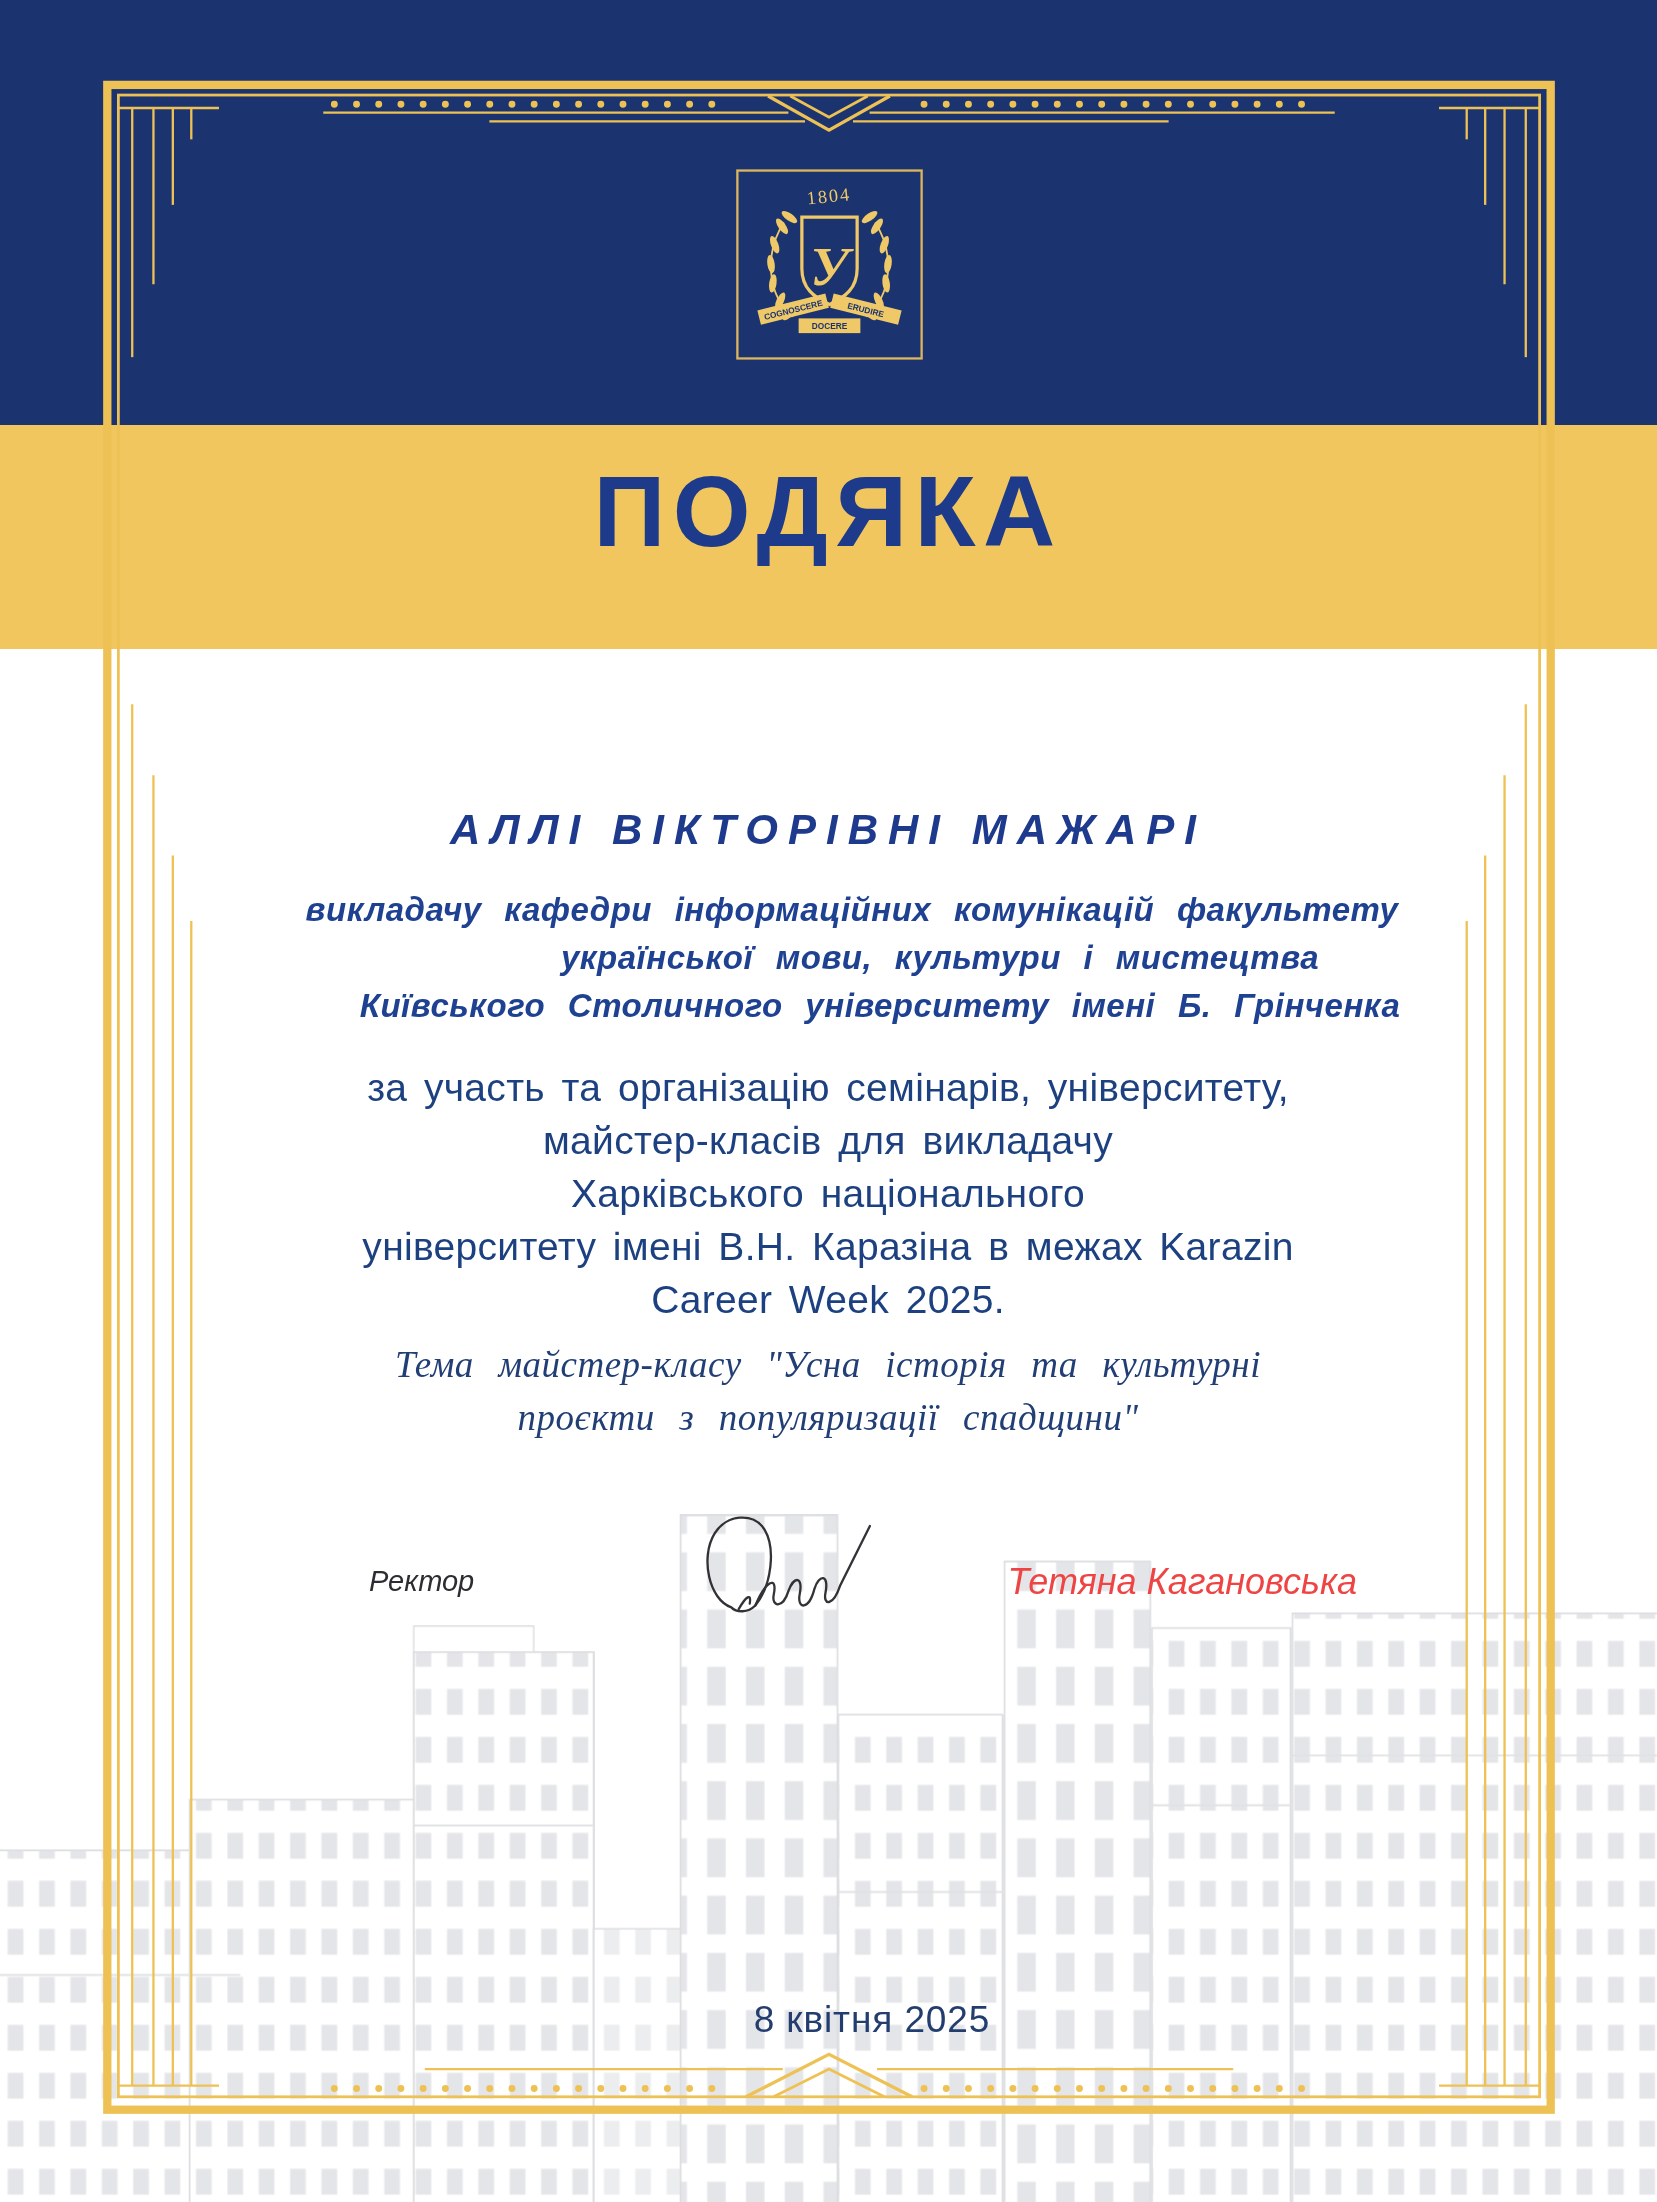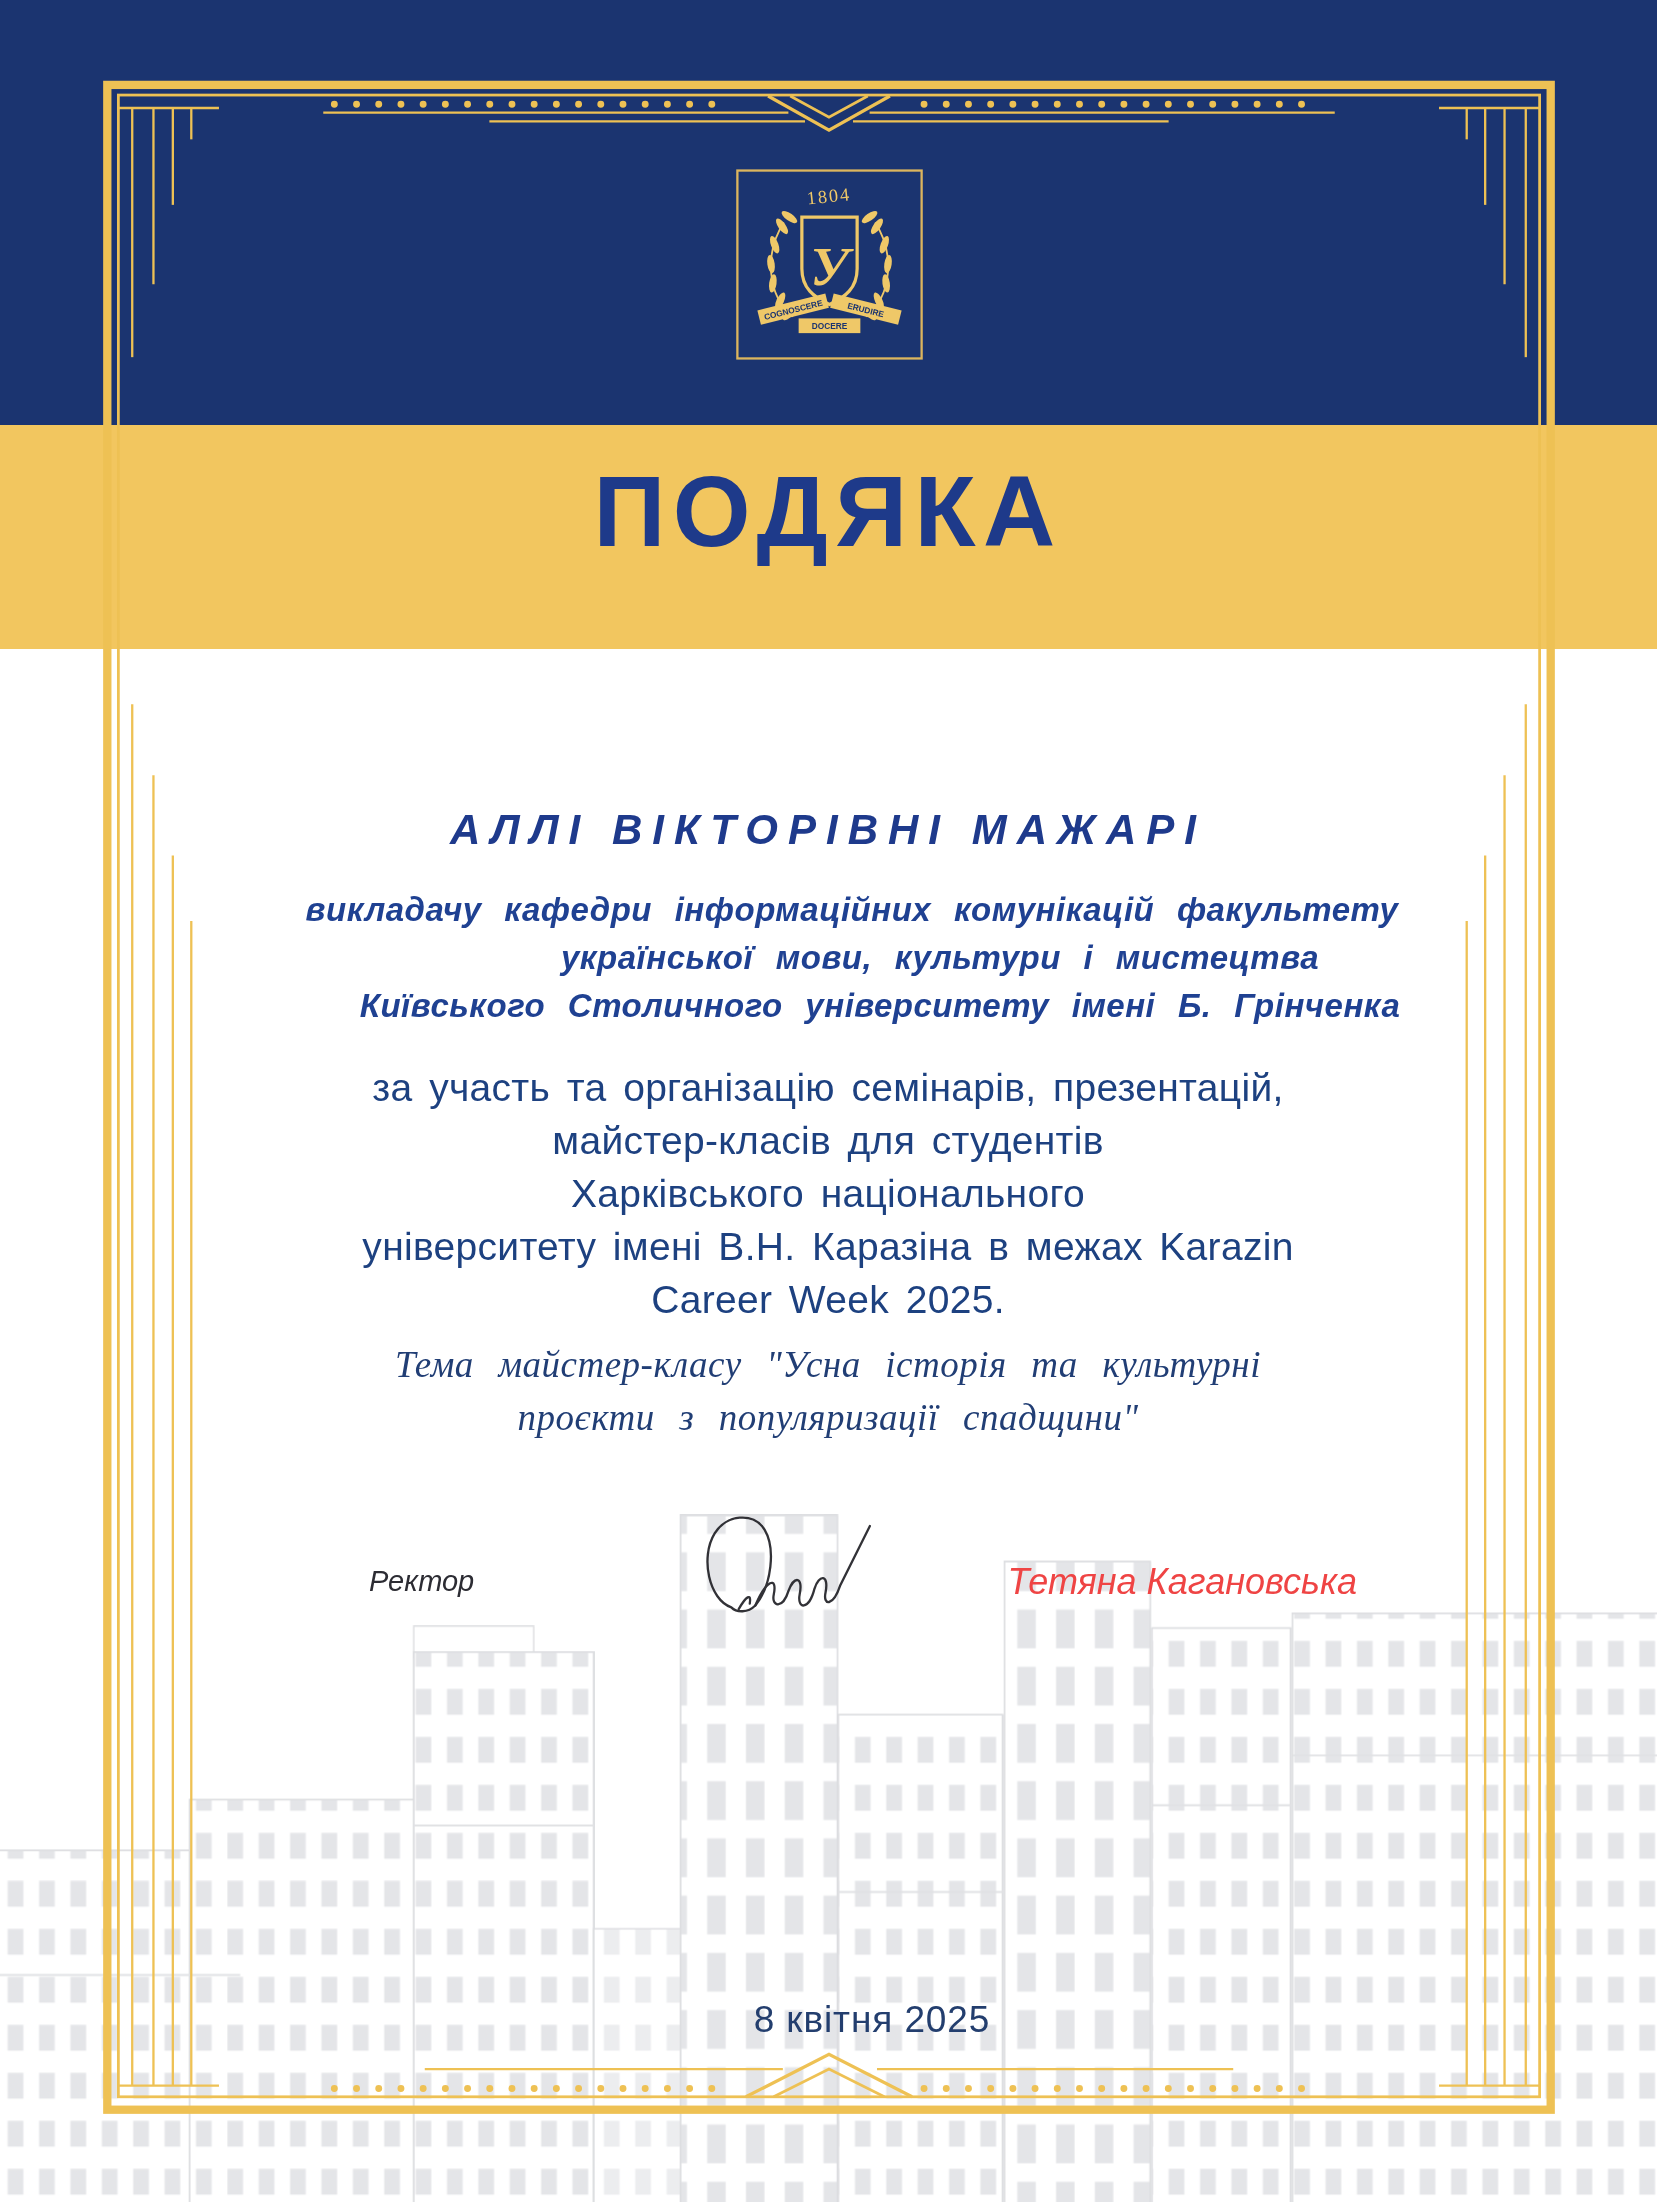--- a/index.html
+++ b/index.html
@@ -198,22 +198,22 @@
 
   <div class="abs center-text recipient-name nointeract">АЛЛІ ВІКТОРІВНІ МАЖАРІ</div>
 
   <div class="abs center-text recipient-desc nointeract">
     <div class="l1">викладачу кафедри інформаційних комунікацій факультету</div>
     <div class="l2">української мови, культури і мистецтва</div>
     <div class="l3">Київського Столичного університету імені Б. Грінченка</div>
   </div>
 
   <div class="abs center-text body-text nointeract">
-    <div>за участь та організацію семінарів, презентацій,</div>
-    <div>майстер-класів для студентів</div>
+    <div>за участь та організацію семінарів, університету,</div>
+    <div>майстер-класів для викладачу</div>
     <div>Харківського національного</div>
     <div>університету імені В.Н. Каразіна в межах Karazin</div>
     <div>Career Week 2025.</div>
   </div>
 
   <div class="abs center-text theme-text nointeract">
     <div>Тема майстер-класу "Усна історія та культурні</div>
     <div>проєкти з популяризації спадщини"</div>
   </div>
 

